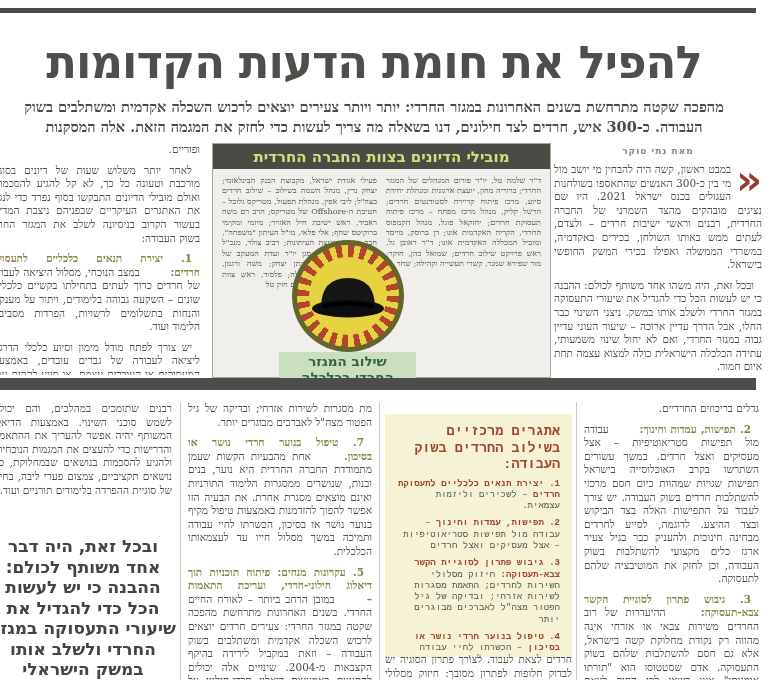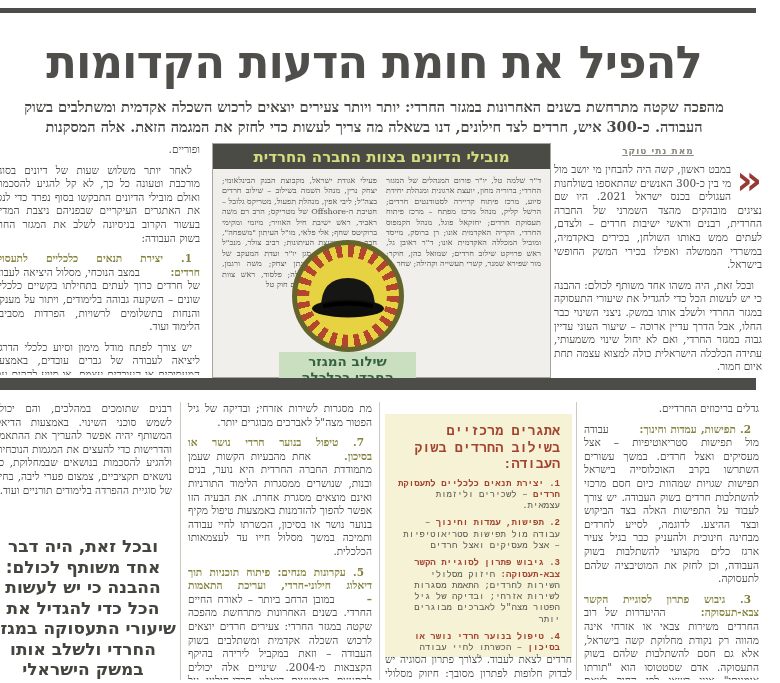--- a/index.html
+++ b/index.html
@@ -103,21 +103,21 @@
 
   <div class="abs rule" style="left:10px; top:8px; width:762px; height:5px;"></div>
 
   <div class="abs headline" style="left:0; top:36px; width:780px;">להפיל את חומת הדעות הקדומות</div>
 
   <div class="abs" style="left:20px; top:97px; width:740px;">
     <div class="subheadline">מהפכה שקטה מתרחשת בשנים האחרונות במגזר החרדי: יותר ויותר צעירים יוצאים לרכוש השכלה אקדמית ומשתלבים בשוק</div>
     <div class="subheadline">העבודה. כ-300 איש, חרדים לצד חילונים, דנו בשאלה מה צריך לעשות כדי לחזק את המגמה הזאת. אלה המסקנות</div>
   </div>
 
-  <div class="abs byline" style="left:570px; top:146px; width:208px;text-decoration:underline;">מאת נתי טוקר</div>
+  <div class="abs byline" style="left:570px; top:146px; width:208px;">מאת נתי טוקר</div>
 
   <div class="abs bodytext" style="left:570px; top:163px; width:208px; height:212px;">
     <p class="noindent">
       <span class="qmark">«</span>
       <span>במבט ראשון, קשה היה להבחין מי יושב מול מי בין כ-300 האנשים שהתאספו בשולחנות העגולים בכנס ישראל 2021. היו שם נציגים מובהקים מהצד השמרני של החברה החרדית, רבנים וראשי ישיבות חרדים – ולצדם, לעתים ממש באותו השולחן, בכירים באקדמיה, במשרדי הממשלה ואפילו בכירי המשק החופשי בישראל.</span>
     </p>
     <p>ובכל זאת, היה משהו אחד משותף לכולם: ההבנה כי יש לעשות הכל כדי להגדיל את שיעורי התעסוקה במגזר החרדי ולשלב אותו במשק. ניצני השינוי כבר החלו, אבל הדרך עדיין ארוכה – שיעור העוני עדיין גבוה במגזר החרדי, ואם לא יחול שינוי משמעותי, עתידה הכלכלה הישראלית כולה למצוא עצמה תחת איום חמור.</p>
 
   </div>
 

